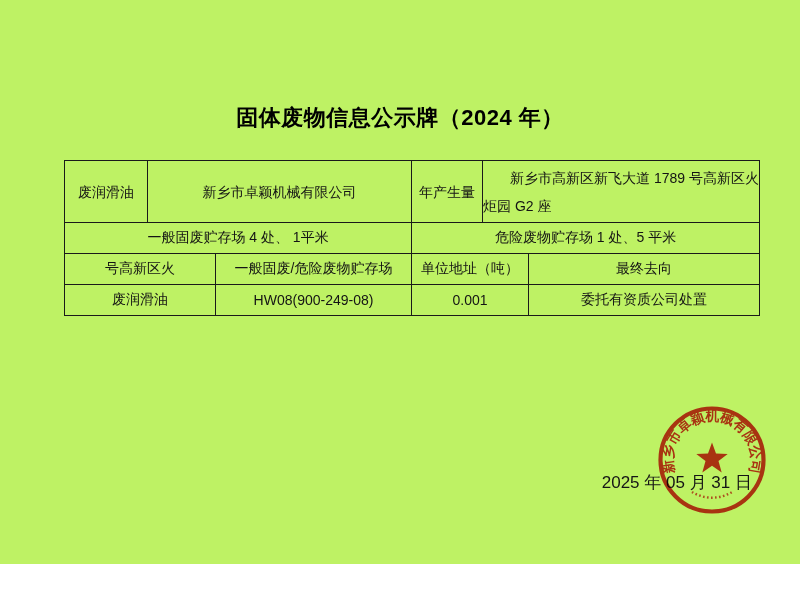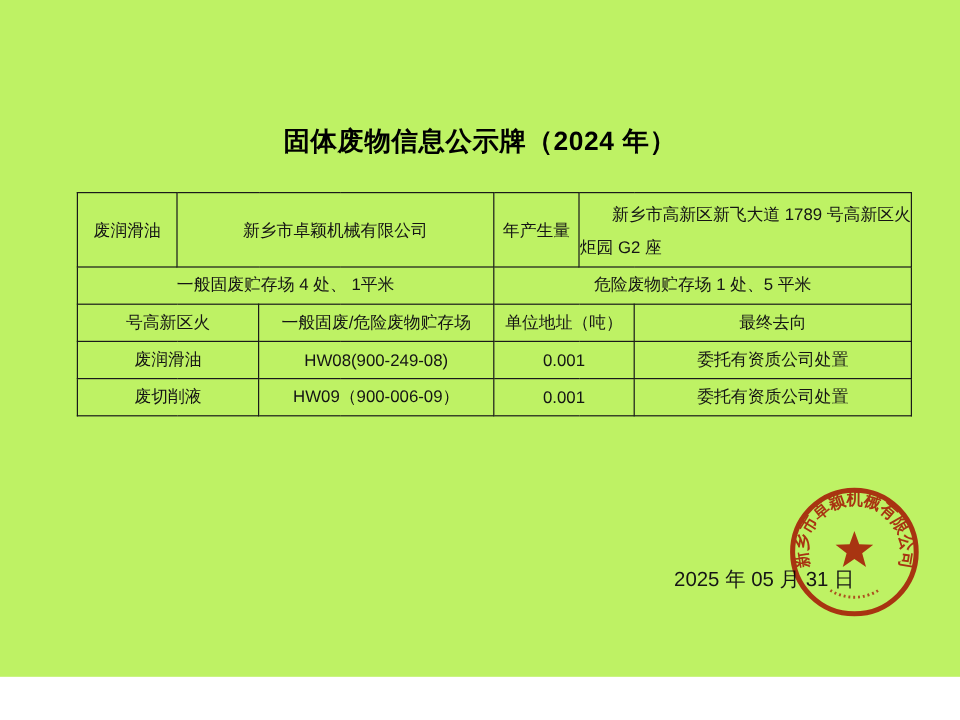--- a/index.html
+++ b/index.html
@@ -22,21 +22,21 @@
     vertical-align:middle; padding:0; overflow:hidden; color:#141414;
   }
   tr.r1 { height:62px; }
   tr.r2, tr.r3, tr.r4, tr.r5, tr.r6 { height:31px; }
   tr.r7, tr.r8 { height:30px; }
   td.vtop { vertical-align:top; padding-top:7px; line-height:28px; }
   td.left-text { text-align:left; padding-left:9px; }
   .addr-line1 { text-align:right; padding-left:6px; white-space:nowrap; }
   .addr-line2 { text-align:left; }
   .date {
-    position:absolute; top:471px; left:412px; width:300px;
+    position:absolute; top:471px; left:452px; width:300px;
     text-align:right; font-size:17px; color:#151515;
   }
   .seal {
     position:absolute; left:656px; top:404px; width:112px; height:112px;
     mix-blend-mode:multiply; opacity:0.93; pointer-events:none;
   }
   .seal-ring   { fill:none; stroke:var(--stamp-color,#e0271a); stroke-width:4.2; }
   .seal-text   { fill:var(--stamp-color,#e0271a); font-family:"Liberation Serif", serif; font-weight:700; }
   .seal-star   { fill:var(--stamp-color,#e0271a); }
   .seal-serial { fill:none; stroke:var(--stamp-color,#e0271a); stroke-width:2.4; stroke-dasharray:1.6 2.4; opacity:0.85; }
@@ -79,26 +79,20 @@
       <td colspan="2">一般固废/危险废物贮存场</td>
       <td colspan="2">单位地址（吨）</td>
       <td colspan="3">最终去向</td>
     </tr>
     <tr class="r5">
       <td colspan="2">废润滑油</td>
       <td colspan="2">HW08(900-249-08)</td>
       <td colspan="2">0.001</td>
       <td colspan="3">委托有资质公司处置</td>
     </tr>
-    <tr class="r6">
-      <td colspan="2">废切削液</td>
-      <td colspan="2">HW09（900-006-09）</td>
-      <td colspan="2">0.001</td>
-      <td colspan="3">委托有资质公司处置</td>
-    </tr>
   </tbody>
     </table>
 
   <div class="date">2025 年  05 月 31 日</div>
 
   <svg class="seal" viewBox="0 0 112 112" xmlns="http://www.w3.org/2000/svg" xmlns:xlink="http://www.w3.org/1999/xlink">
     <defs>
       <path id="sealArc" d="M 18.9 69.5 A 39.5 39.5 0 1 1 93.1 69.5"></path>
     </defs>
     <circle class="seal-ring" cx="56" cy="56" r="51.5"></circle>

